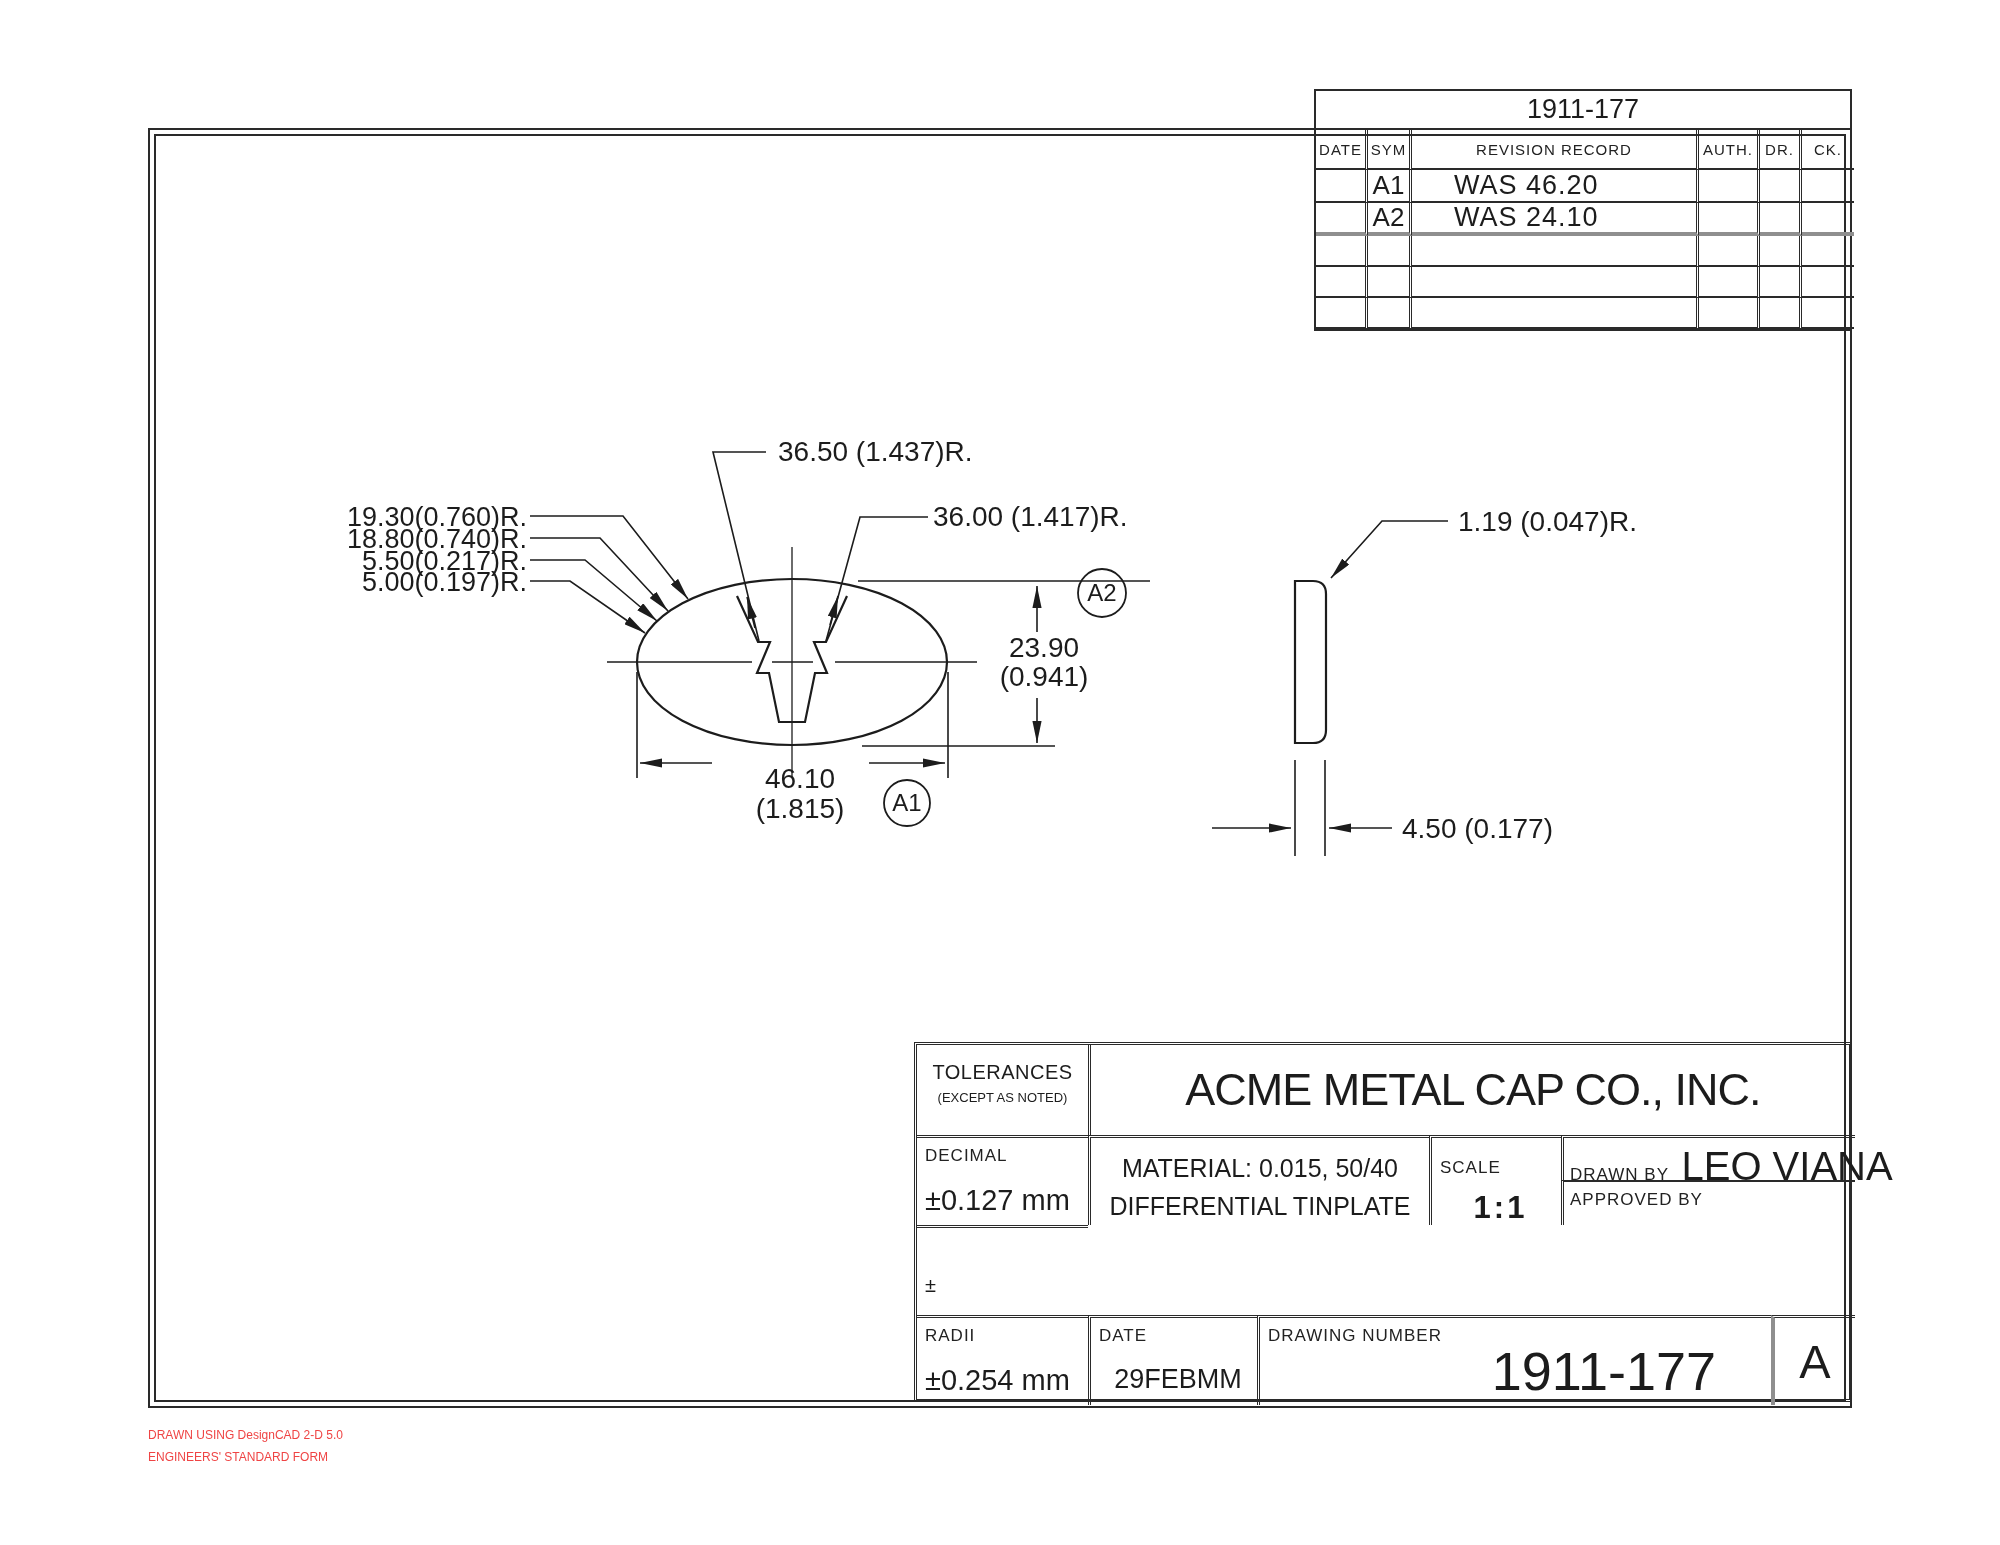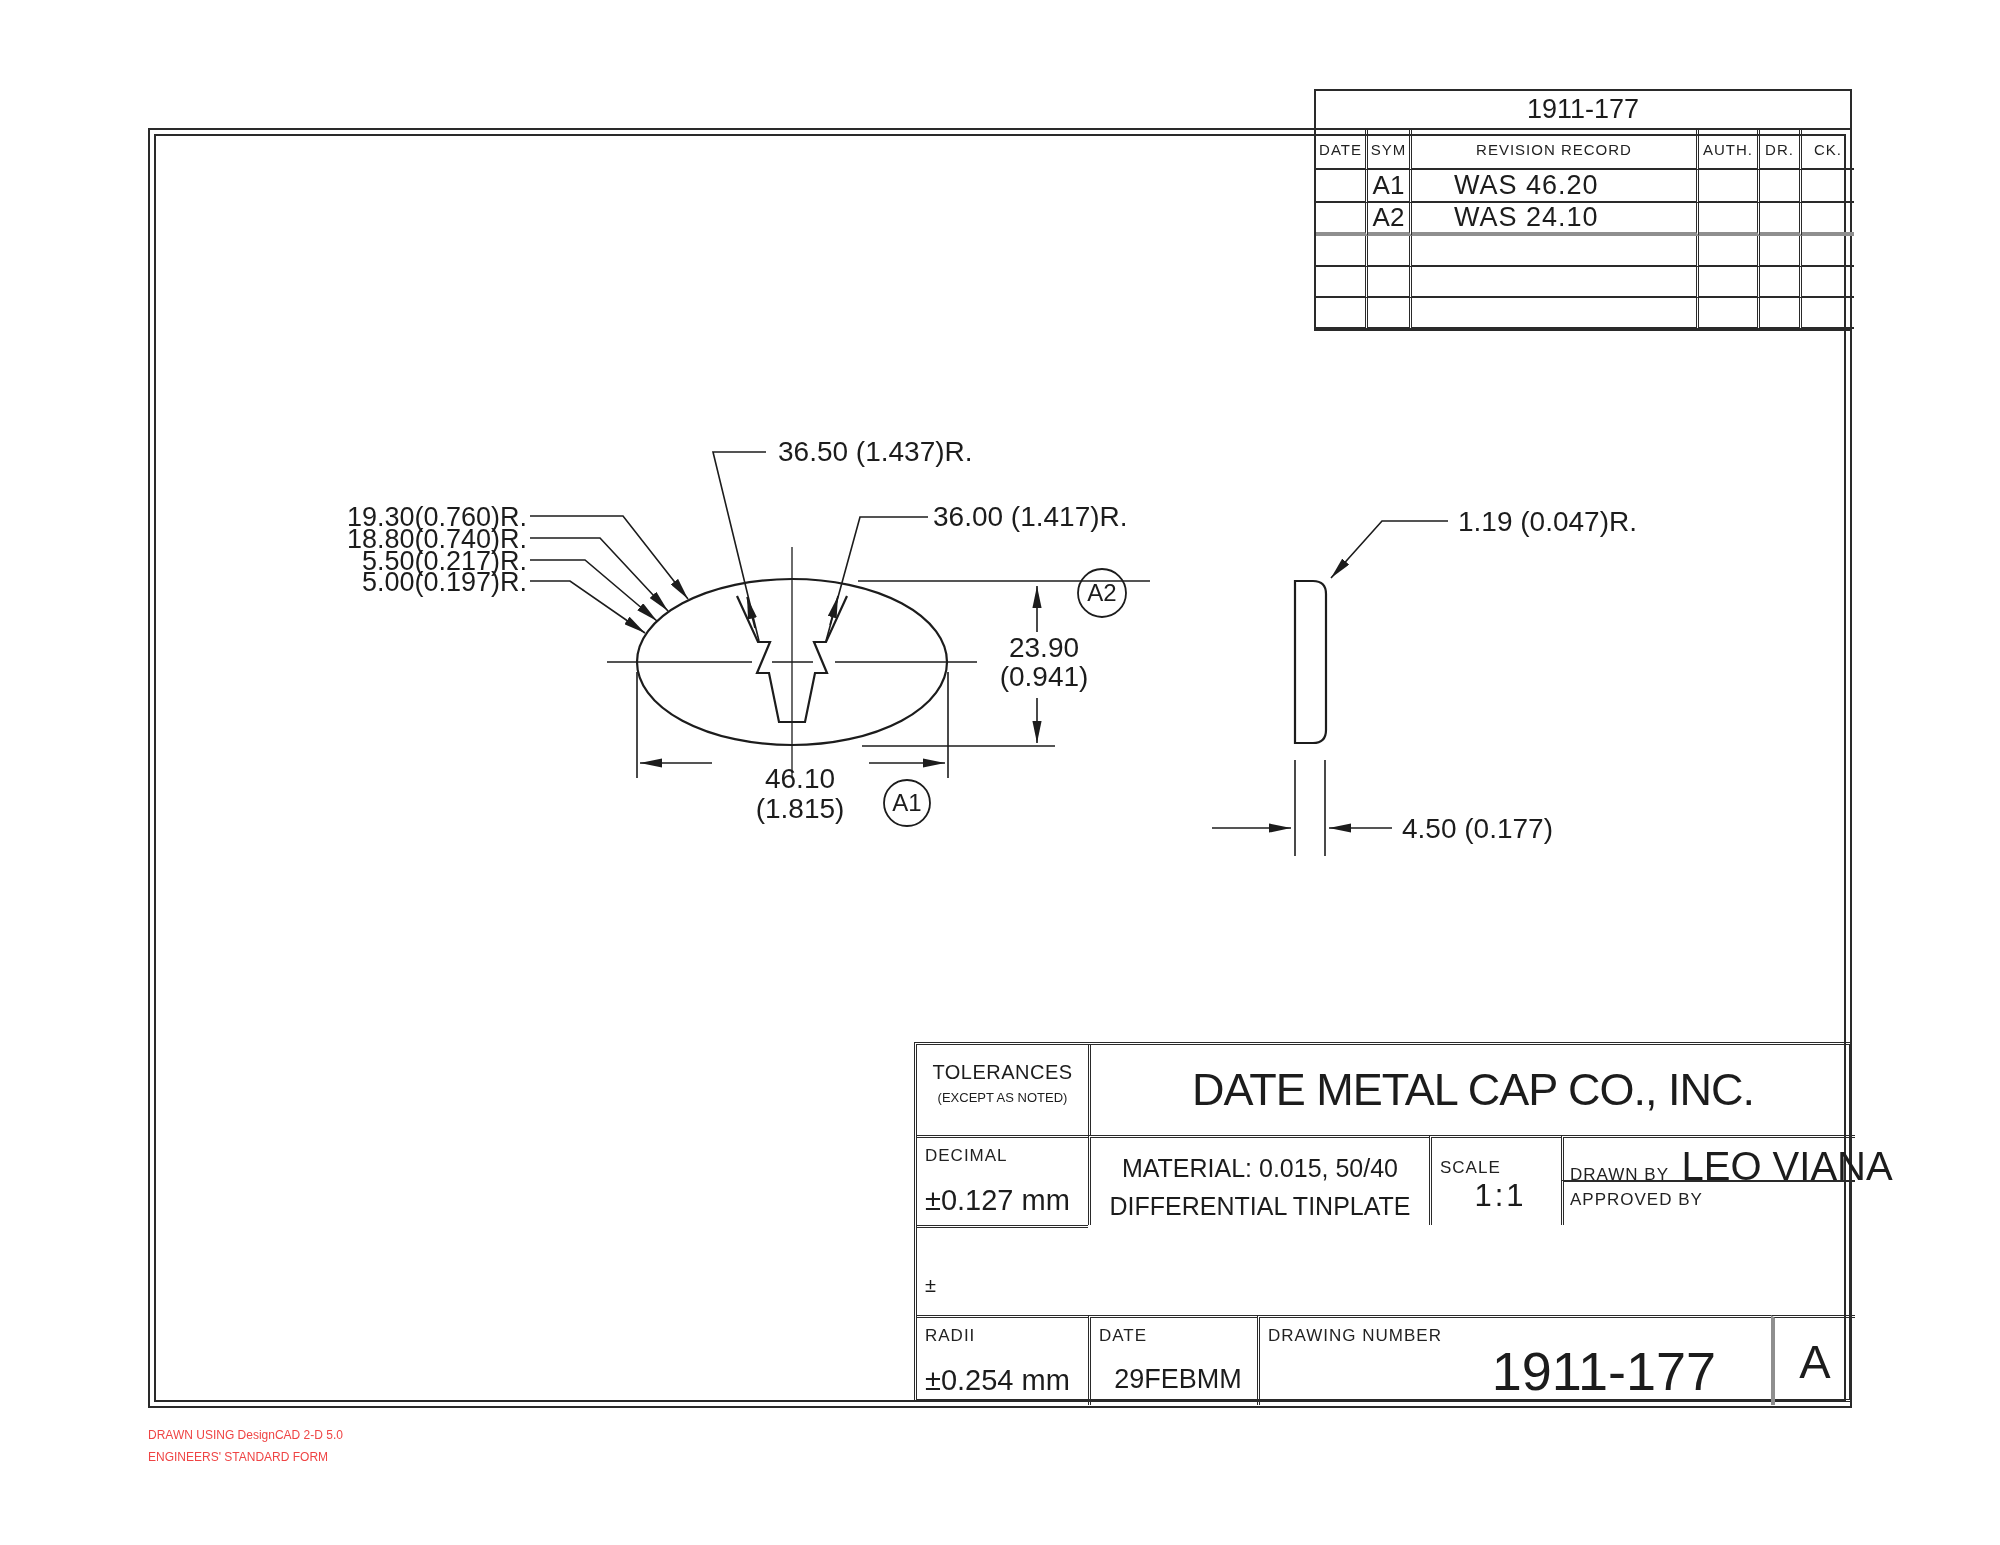--- a/index.html
+++ b/index.html
@@ -39,21 +39,21 @@
   .lbl{font-size:17px;letter-spacing:1px;color:#222;}
   .c-tol{left:0;top:0;width:171px;height:90px;text-align:center;padding-top:16px;}
   .c-tol .l1{font-size:20px;letter-spacing:.5px;}
   .c-tol .l2{font-size:13px;margin-top:6px;}
   .c-company{left:171px;top:0;width:767px;height:90px;display:flex;align-items:center;justify-content:center;
              font-size:45px;letter-spacing:-1px;white-space:nowrap;}
   .c-decimal{left:0;top:90px;width:171px;height:90px;padding:8px 0 0 8px;}
   .c-material{left:171px;top:90px;width:341px;height:90px;text-align:center;padding-top:16px;font-size:25px;}
   .c-material div{margin-bottom:9px;white-space:nowrap;}
   .c-scale{left:512px;top:90px;width:132px;height:90px;padding:20px 0 0 8px;}
-  .c-scale .val{font-size:31px;letter-spacing:3px;text-align:center;}
+  .c-scale .val{font-size:31px;letter-spacing:3px;text-align:center;margin-top:12px;font-weight:bold;}
   .c-drawn{left:644px;top:90px;width:294px;height:45px;padding:6px 0 0 6px;white-space:nowrap;}
   .c-drawn .val{font-size:40px;margin-left:8px;}
   .c-approved{left:644px;top:135px;width:294px;height:45px;border-top:2px solid #2a2a2a;padding:8px 0 0 6px;}
   .c-pm{left:0;top:180px;width:171px;height:90px;padding:46px 0 0 8px;font-size:20px;}
   .c-title{left:171px;top:180px;width:767px;height:90px;padding:6px 0 0 8px;}
   .c-radii{left:0;top:270px;width:171px;height:90px;padding:8px 0 0 8px;}
   .bigval{font-size:29px;margin-top:18px;white-space:nowrap;}
   .c-date{left:171px;top:270px;width:169px;height:90px;padding:8px 0 0 8px;}
   .c-date .val{font-size:27px;text-align:center;margin-top:18px;}
   .c-dwg{left:340px;top:270px;width:514px;height:90px;padding:8px 0 18px 8px;}
@@ -195,21 +195,21 @@
       <div class="rc"></div>
       <div class="rc last"></div>
     </div>
   </div>
 
   <div class="title-block">
     <div class="tb c-tol">
       <div class="l1">TOLERANCES</div>
       <div class="l2">(EXCEPT AS NOTED)</div>
     </div>
-    <div class="tb c-company bl">DATE METAL CAP CO., INC.</div>
+    <div class="tb c-company bl">ACME METAL CAP CO., INC.</div>
 
     <div class="tb c-decimal bt">
       <div class="lbl">DECIMAL</div>
       <div class="bigval">±0.127 mm</div>
     </div>
     <div class="tb c-material bl bt">
       <div>MATERIAL: 0.015, 50/40</div>
       <div>DIFFERENTIAL TINPLATE</div>
     </div>
     <div class="tb c-scale bl bt">

